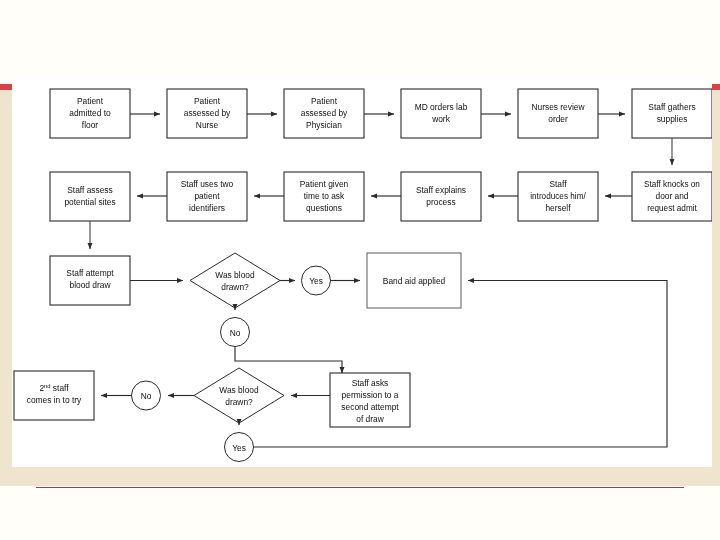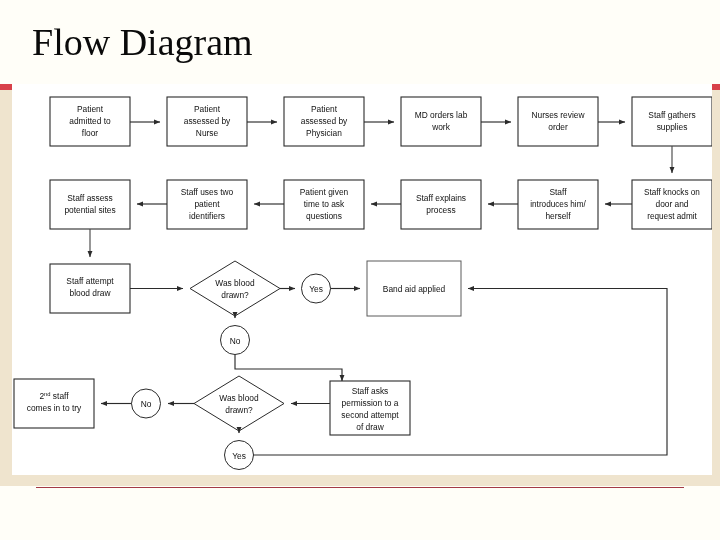--- a/index.html
+++ b/index.html
@@ -56,21 +56,21 @@
     left: 0;
     top: 90px;
     width: 720px;
     height: 396px;
     background: #EFE4CE;
   }
   
   #canvas {
     position: absolute;
     left: 12px;
-    top: 84px;
+    top: 76px;
     width: 700px;
     height: 391px;
     background: #FFFFFF;
     overflow: hidden;
   }
   #flow-svg {
     position: absolute;
     left: 0; top: 0;
     width: 700px;
     height: 391px;
@@ -132,21 +132,20 @@
     width: 720px;
     height: 48px;
     background: #FFFEF8;
   }
 </style>
 </head>
 <body>
 
 <div id="slide">
 
-  <div id="title">Flow Diagram</div>
   <div id="title-rule"></div>
   <div id="title-rule-shadow"></div>
 
   <div id="content-backdrop"></div>
 
   <div id="canvas">
     <svg id="flow-svg" viewBox="0 0 700 391" xmlns="http://www.w3.org/2000/svg">
       <defs>
         <marker id="arw" markerWidth="7" markerHeight="7" refX="6.4" refY="3" orient="auto" markerUnits="userSpaceOnUse">
           <path d="M0,0.4 L6.6,3 L0,5.6 z" fill="#2B2B2B"></path>

